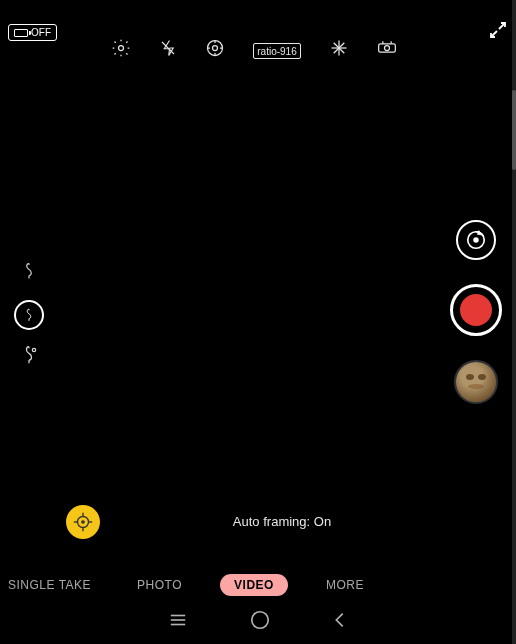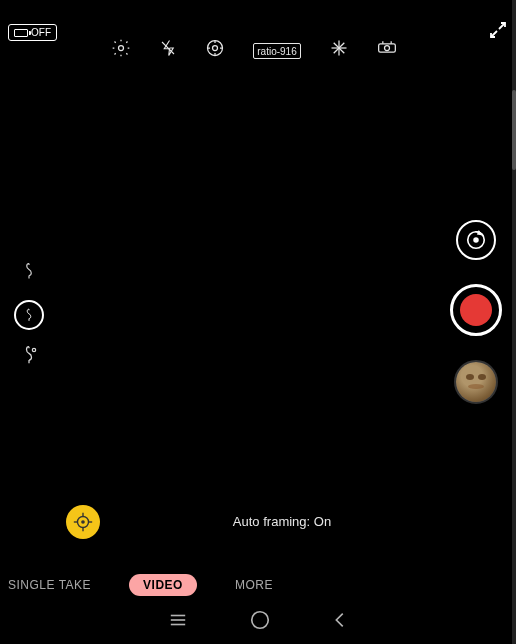--- a/index.html
+++ b/index.html
@@ -392,20 +392,21 @@
         <line x1="2" y1="12" x2="6" y2="12" stroke="#333" stroke-width="1.5"></line>
         <line x1="18" y1="12" x2="22" y2="12" stroke="#333" stroke-width="1.5"></line>
       </svg>
     </div>
     <span class="auto-framing-text">Auto framing: On</span>
   </div>
 </div>
 
 <div class="mode-tabs">
   <span class="mode-tab">SINGLE TAKE</span>
+  <span class="mode-tab">PHOTO</span>
   <span class="mode-tab active">VIDEO</span>
   <span class="mode-tab">MORE</span>
 </div>
 
 <div class="system-nav">
 
   <span class="nav-icon">
     <svg width="22" height="18" viewBox="0 0 24 20" stroke="rgba(255,255,255,0.7)" fill="none" stroke-width="1.8">
       <line x1="4" y1="5" x2="20" y2="5"></line>
       <line x1="4" y1="10" x2="20" y2="10"></line>

